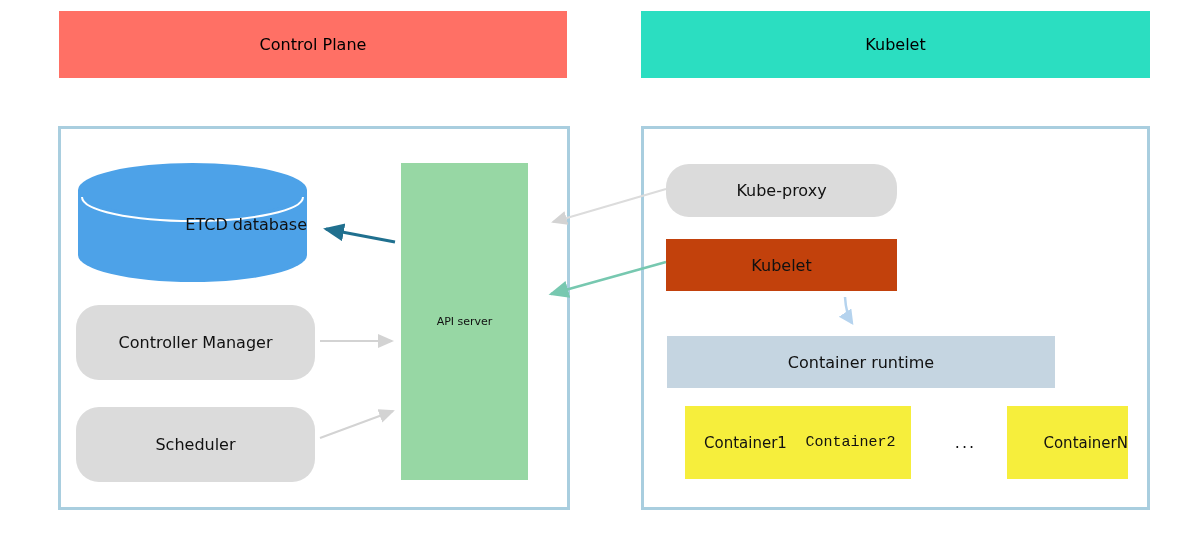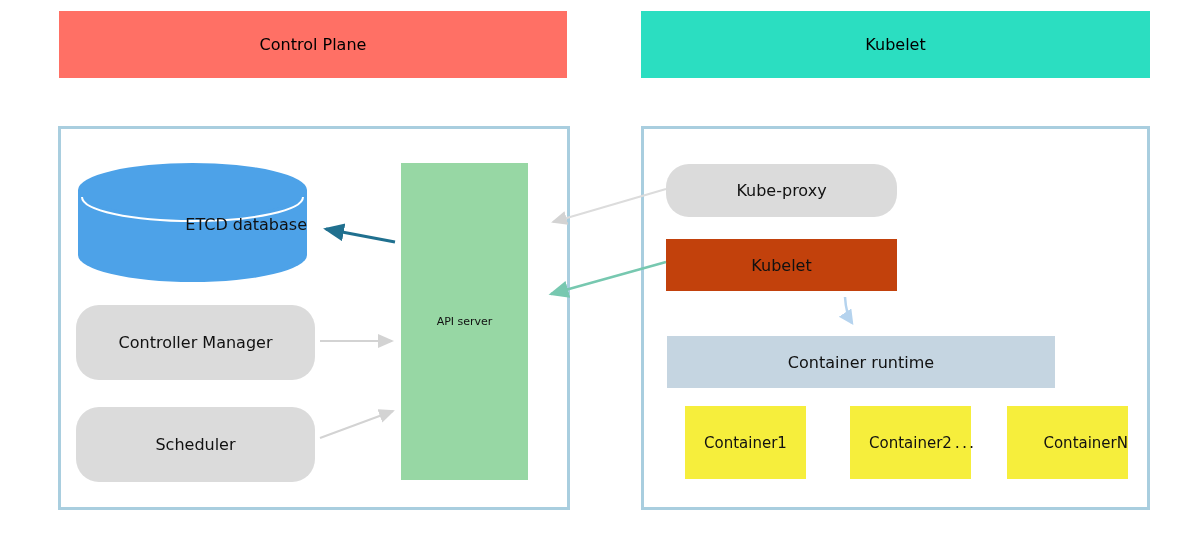--- a/index.html
+++ b/index.html
@@ -47,21 +47,21 @@
   .node { font-size: 16px; color: #111; box-sizing: border-box; }
   .gray   { background: #dbdbdb; border-radius: 23px; }
   .node.controller-manager { left: 76px;  top: 305px; width: 239px; height: 75px; }
   .node.scheduler          { left: 76px;  top: 407px; width: 239px; height: 75px; }
   .node.api-server         { left: 401px; top: 163px; width: 127px; height: 317px; background: #97d7a4; font-size: 11px; }
   .node.kube-proxy         { left: 666px; top: 164px; width: 231px; height: 53px; }
   .node.kubelet            { left: 666px; top: 239px; width: 231px; height: 52px; background: #c2410c; }
   .node.container-runtime  { left: 667px; top: 336px; width: 388px; height: 52px; background: #c5d5e1; }
   .node.container-box      { top: 406px; width: 121px; height: 73px; background: #f6ee3c; font-size: 15px; }
   .node.container-1 { left: 667px; margin-left: 18px; }
-  .node.container-2 { left: 850px; }
+  .node.container-2 { left: 790px; font-family: Liberation Mono, monospace; }
   .node.container-n { left: 1007px; justify-content: flex-end; }
   .node.dots { left: 924px; top: 406px; width: 83px; height: 73px; font-size: 16px; letter-spacing: 2px; }
 
   
   .cylinder-wrap { left: 78px; top: 163px; width: 229px; height: 119px; }
   .cylinder-label {
     position: absolute;
     left: 0; top: 52px; width: 100%;
     text-align: right;
     font-size: 16px;

